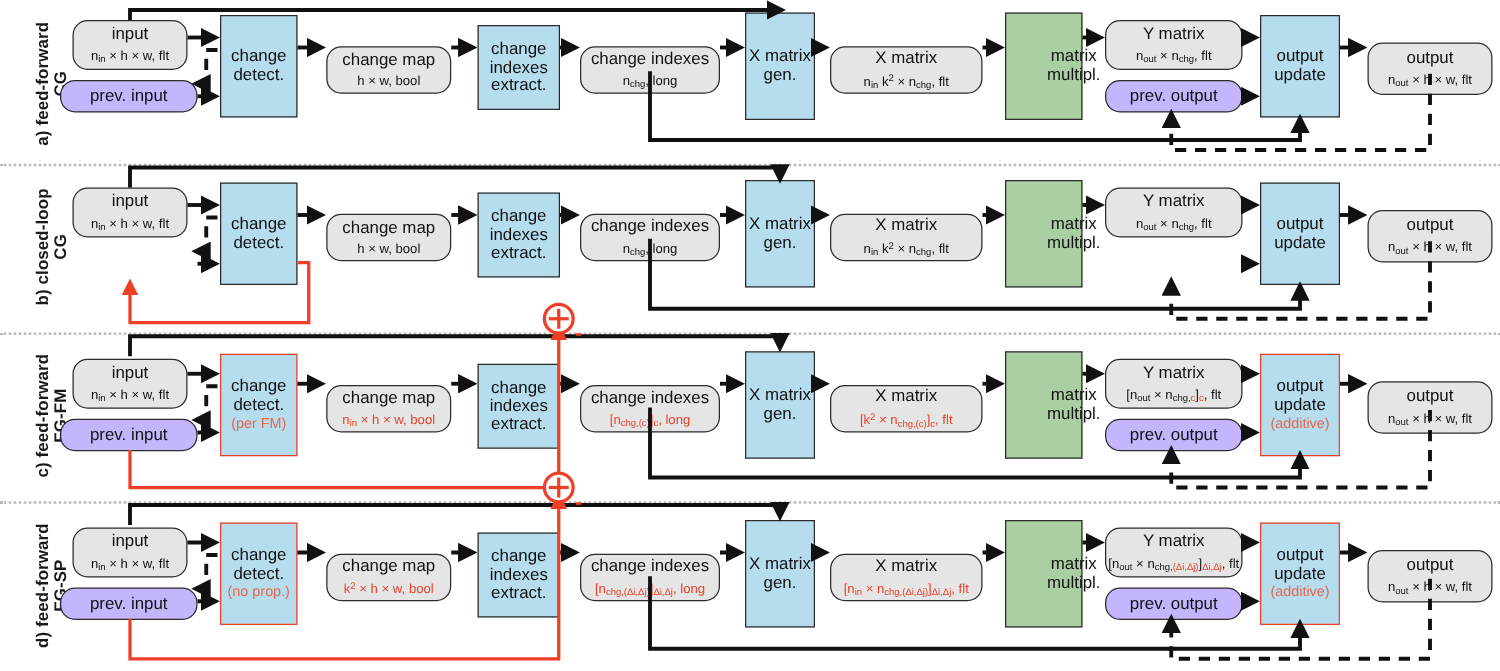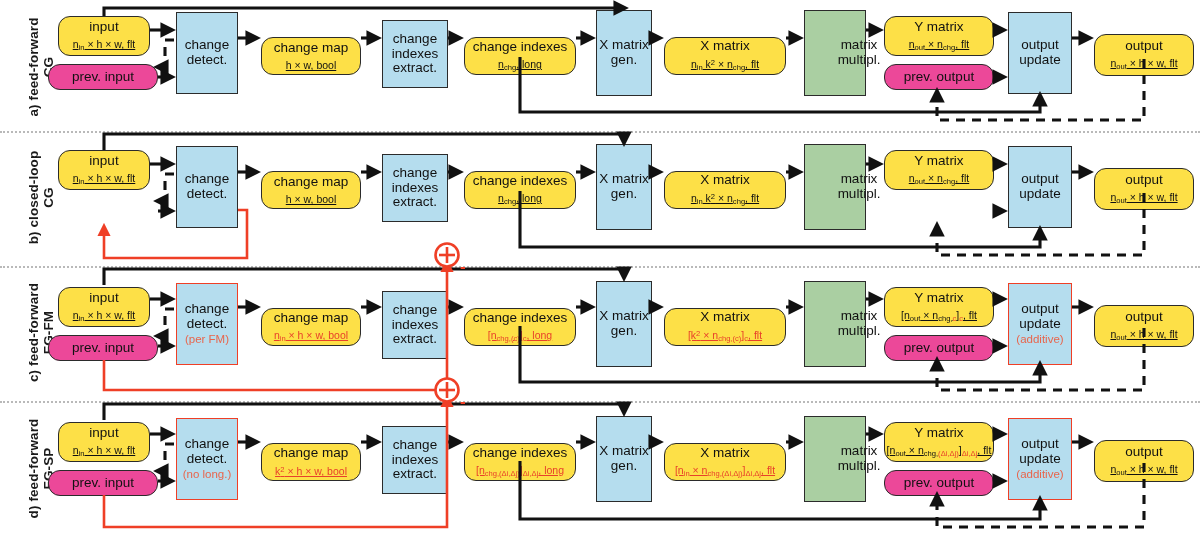--- a/index.html
+++ b/index.html
@@ -39,30 +39,30 @@
   .node {
     position:absolute;
     display:flex; flex-direction:column;
     align-items:center; justify-content:center;
     text-align:center;
     color:#111;
     line-height:1.08;
     z-index:5;
   }
   .node .t1 { font-size:13.5px; }
-  .node .t2 { font-size:10.5px; margin-top:5px; white-space:nowrap;text-decoration:underline; }
+  .node .t2 { font-size:10.5px; margin-top:5px; white-space:nowrap; }
   .node .t2.red { color:#e8412a; }
 
   .n-orange {
-    background:#fde047;
+    background:#e5e5e5;
     border:1.6px solid #2b2b2b;
     border-radius:12px;
   }
   .n-red {
-    background:#ec4899;
+    background:#c4b5fd;
     border:1.6px solid #2b2b2b;
     border-radius:12px;
     justify-content:center;
   }
   .n-blue {
     background:#b5ddee;
     border:1.6px solid #2b2b2b;
     border-radius:0;
   }
   .n-blue.hl { border:1.8px solid #ef3f26; }
@@ -257,21 +257,21 @@
       <div class="node n-orange" style="left: 58px; top: 22px; width: 92px; height: 40px;">
         <span class="t1">input</span>
         <span class="t2">n<span class="sub">in</span> × h × w, flt</span>
       </div>
       <div class="node n-red" style="left: 48px; top: 70px; width: 110px; height: 26px;">
         <span class="t1">prev. input</span>
       </div>
       <div class="node n-blue hl" style="left: 176px; top: 18px; width: 62px; height: 82px;">
         <span class="t1">change</span>
         <span class="t1">detect.</span>
-        <span class="note-red">(no long.)</span>
+        <span class="note-red">(no prop.)</span>
       </div>
       <div class="node n-orange" style="left: 261px; top: 43px; width: 100px; height: 38px;">
         <span class="t1">change map</span>
         <span class="t2 red">k<span class="sup">2</span> × h × w, bool</span>
       </div>
       <div class="node n-blue" style="left: 382px; top: 26px; width: 66px; height: 68px;">
         <span class="t1">change</span>
         <span class="t1">indexes</span>
         <span class="t1">extract.</span>
       </div>

